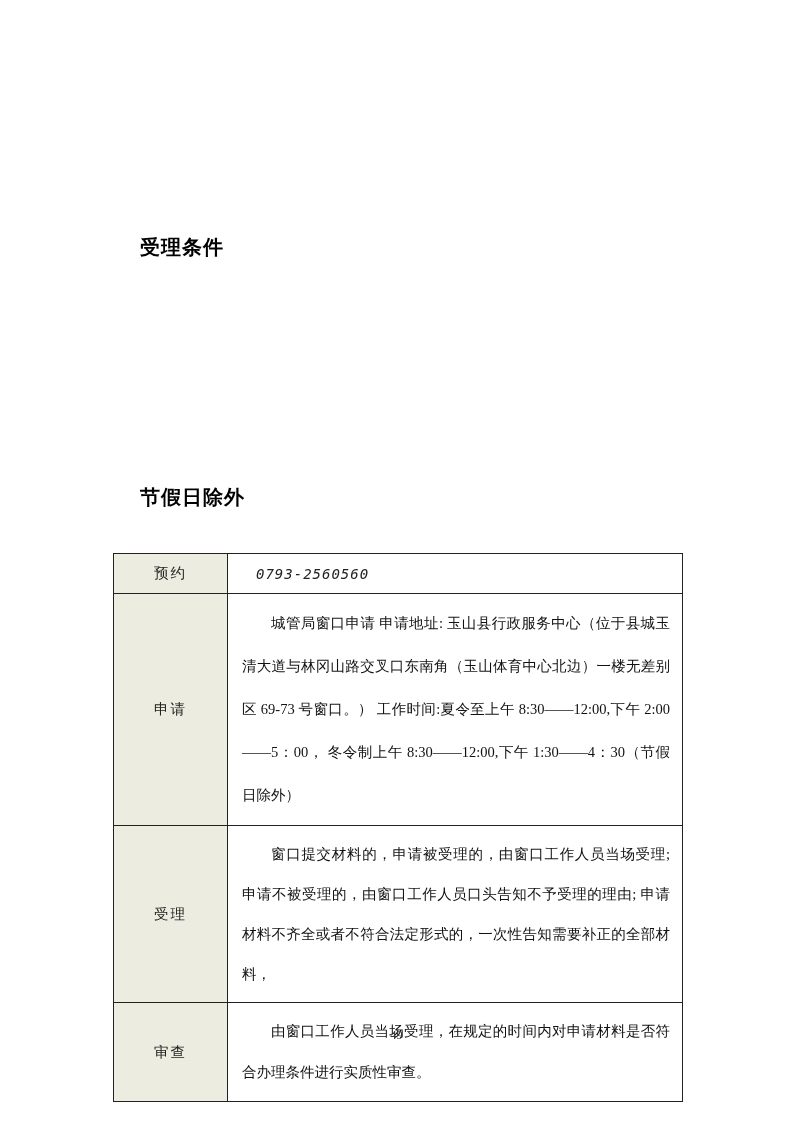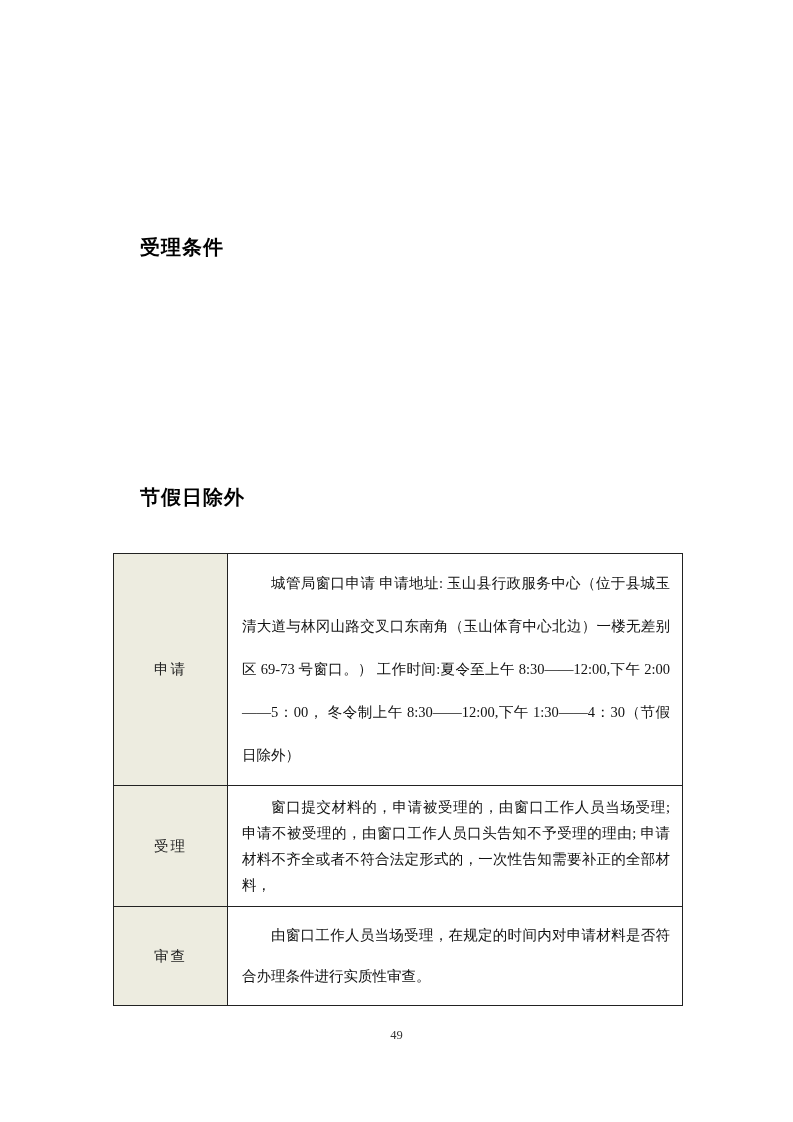--- a/index.html
+++ b/index.html
@@ -70,21 +70,21 @@
     height: 40px;
     padding-left: 28px;
     text-align: left;
     font-family: "DejaVu Sans Mono", monospace;
     font-style: italic;
     font-size: 14px;
     letter-spacing: 1px;
     color: #222222;
   }
   tr.row-apply  td.content-cell { height: 182px; }
-  tr.row-accept td.content-cell { height: 107px; line-height: 26px; }
+  tr.row-accept td.content-cell { height: 107px; line-height: 40px; }
   tr.row-review td.content-cell { height: 83px;  line-height: 41px; }
 
   .page-number {
     position: absolute;
     left: 0; right: 0;
     top: 1028px;
     text-align: center;
     font-family: Liberation Serif, serif;
     font-size: 12.5px;
     color: #333333;
@@ -95,20 +95,24 @@
 
 <div class="page">
 
   <div id="heading-acceptance" class="section-heading">受理条件</div>
 
 
   <div id="heading-process" class="section-heading">节假日除外</div>
 
   <table class="process-table">
     <tbody>
+      <tr class="row-booking">
+        <td class="label-cell">预约</td>
+        <td class="content-cell">0793-2560560</td>
+      </tr>
       <tr class="row-apply">
         <td class="label-cell">申请</td>
         <td class="content-cell indented">城管局窗口申请 申请地址: 玉山县行政服务中心（位于县城玉清大道与林冈山路交叉口东南角（玉山体育中心北边）一楼无差别区 69-73 号窗口。） 工作时间:夏令至上午 8:30——12:00,下午 2:00——5：00， 冬令制上午 8:30——12:00,下午 1:30——4：30（节假日除外）</td>
       </tr>
       <tr class="row-accept">
         <td class="label-cell">受理</td>
         <td class="content-cell indented">窗口提交材料的，申请被受理的，由窗口工作人员当场受理; 申请不被受理的，由窗口工作人员口头告知不予受理的理由; 申请材料不齐全或者不符合法定形式的，一次性告知需要补正的全部材料，</td>
       </tr>
       <tr class="row-review">
         <td class="label-cell">审查</td>

